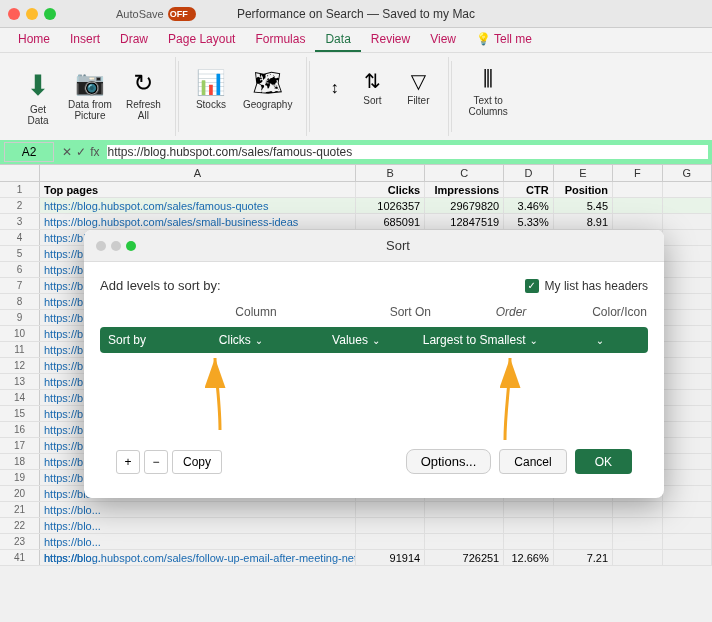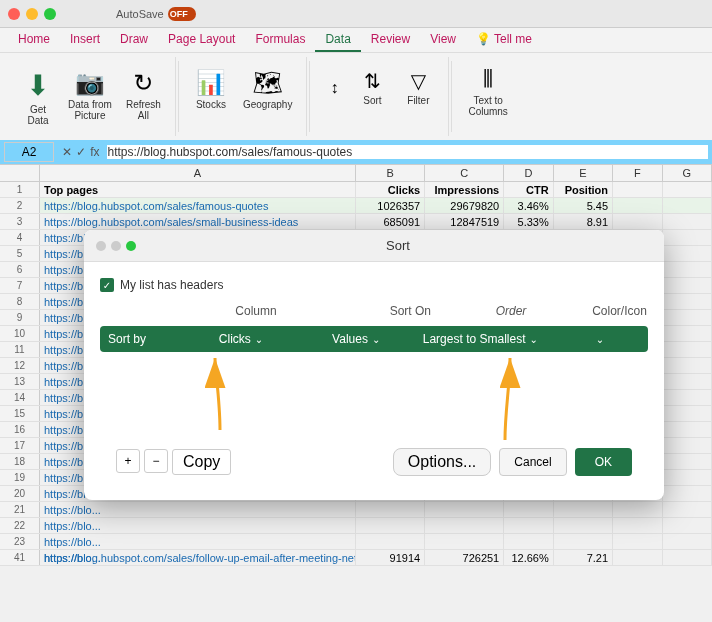--- a/index.html
+++ b/index.html
@@ -20,21 +20,21 @@
     .ribbon-tab { padding: 4px 10px; font-size: 12px; cursor: pointer; color: #be185d; border-bottom: 2px solid transparent; }
     .ribbon-tab.active { border-bottom: 2px solid #217346; color: #217346; }
     .ribbon-content { display: flex; align-items: stretch; padding: 4px 8px; gap: 2px; min-height: 80px; background: #f3f3f3; }
     .ribbon-group { display: flex; flex-direction: column; align-items: center; padding: 4px 8px; border-right: 1px solid #ddd; gap: 2px; }
     .ribbon-group:last-child { border-right: none; }
     .ribbon-group-label { font-size: 10px; color: #666; margin-top: auto; }
     .ribbon-btn { display: flex; flex-direction: column; align-items: center; justify-content: center; gap: 2px; padding: 4px 6px; cursor: pointer; border-radius: 3px; min-width: 44px; }
     .ribbon-btn-label { font-size: 10px; color: #333; text-align: center; }
 
     
-    .formula-bar { display: flex; align-items: center; background: #7dd3fc; border-bottom: 1px solid #ccc; padding: 2px 4px; gap: 4px; }
+    .formula-bar { display: flex; align-items: center; background: #86efac; border-bottom: 1px solid #ccc; padding: 2px 4px; gap: 4px; }
     .cell-ref { border: 1px solid #ccc; padding: 2px 6px; font-size: 12px; min-width: 50px; text-align: center; }
     .formula-icons { display: flex; gap: 4px; color: #555; padding: 0 4px; }
     .formula-input { flex: 1; border: none; outline: none; font-size: 12px; color: #333; }
 
     
     .spreadsheet-area { display: flex; flex-direction: column; position: relative; }
     .col-headers { display: flex; background: #f3f3f3; border-bottom: 1px solid #ccc; }
     .row-num-header { width: 40px; min-width: 40px; border-right: 1px solid #ccc; background: #f3f3f3; }
     .col-header { border-right: 1px solid #ccc; padding: 2px 4px; font-size: 11px; text-align: center; color: #333; }
     .col-a { width: 320px; }
@@ -74,42 +74,45 @@
     .sort-row-cell.wide { width: 150px; justify-content: center; }
     .sort-row-cell.medium { width: 100px; justify-content: center; }
     .sort-row-cell.narrow { width: 90px; justify-content: center; }
     .sort-row-label { width: 70px; font-size: 12px; color: white; }
     .dropdown-arrow { font-size: 10px; }
 
     .dialog-footer { display: flex; align-items: center; padding: 8px 16px; gap: 8px; margin-top: 8px; }
     .footer-left { display: flex; gap: 4px; }
     .footer-right { display: flex; gap: 8px; margin-left: auto; }
     .icon-btn { width: 24px; height: 24px; border: 1px solid #ccc; background: white; border-radius: 3px; cursor: pointer; display: flex; align-items: center; justify-content: center; font-size: 12px; }
-    .copy-btn { padding: 3px 10px; border: 1px solid #ccc; background: white; border-radius: 3px; cursor: pointer; font-size: 16px; }
-    .options-btn { padding: 4px 14px; border: 1px solid #ccc; background: #f5f5f5; border-radius: 8px; cursor: pointer; font-size: 16px; }
+    .copy-btn { padding: 3px 10px; border: 1px solid #ccc; background: white; border-radius: 3px; cursor: pointer; font-size: 12px; }
+    .options-btn { padding: 4px 14px; border: 1px solid #ccc; background: #f5f5f5; border-radius: 8px; cursor: pointer; font-size: 13px; }
     .cancel-btn { padding: 4px 14px; border: 1px solid #ccc; background: #f5f5f5; border-radius: 4px; cursor: pointer; font-size: 12px; }
     .ok-btn { padding: 4px 20px; border: none; background: #217346; color: white; border-radius: 4px; cursor: pointer; font-size: 12px; font-weight: 500; }
 
     
     .arrow-container { position: absolute; top: 0; left: 0; width: 712px; height: 622px; pointer-events: none; }
   </style>
 </head>
 <body>
 
 <div class="title-bar">
   <div class="traffic-lights">
     <div class="traffic-light tl-red"></div>
     <div class="traffic-light tl-yellow"></div>
     <div class="traffic-light tl-green"></div>
   </div>
   <div class="autosave">
     <span style="font-size:11px;">AutoSave</span>
     <div class="toggle">
       <span class="toggle-off">OFF</span>
     </div>
+  </div>
+  <div class="title-bar-title">
+    <span>Performance on Search — Saved to my Mac</span>
   </div>
 </div>
 
 <div class="ribbon-tabs">
   <div class="ribbon-tab">Home</div>
   <div class="ribbon-tab">Insert</div>
   <div class="ribbon-tab">Draw</div>
   <div class="ribbon-tab">Page Layout</div>
   <div class="ribbon-tab">Formulas</div>
   <div class="ribbon-tab active">Data</div>
@@ -472,20 +475,21 @@
   <div class="dialog-title-bar">
     <div class="dialog-dots">
       <div class="dialog-dot"></div>
       <div class="dialog-dot"></div>
       <div class="dialog-dot green"></div>
     </div>
     <div class="dialog-title">Sort</div>
   </div>
   <div class="dialog-body">
     <div class="dialog-header-row">
+      <span class="add-levels-label">Add levels to sort by:</span>
       <div class="my-list-headers">
         <div class="checkbox-green">✓</div>
         <span>My list has headers</span>
       </div>
     </div>
 
     <div class="col-labels-row">
       <div class="col-label" style="width:80px;"></div>
       <div class="col-label cl-column">Column</div>
       <div class="col-label cl-sorton">Sort On</div>

